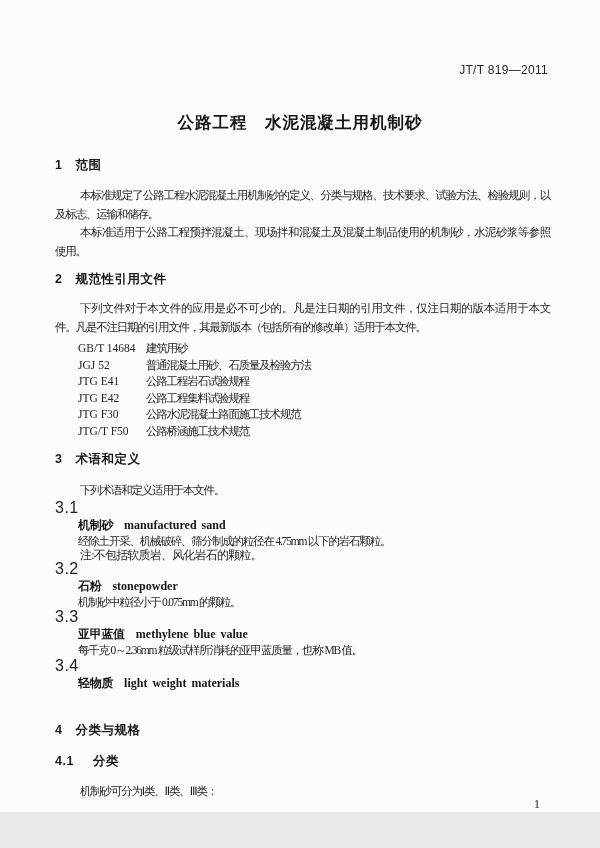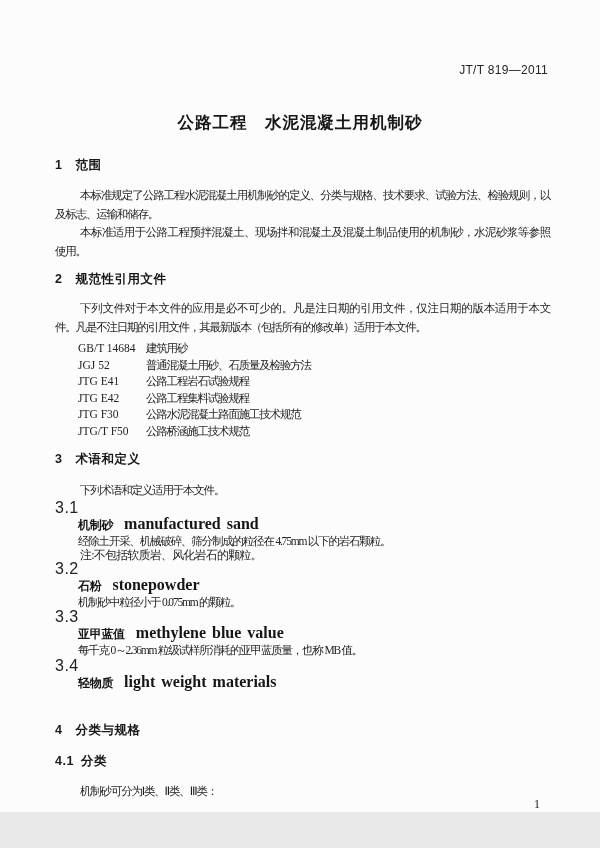--- a/index.html
+++ b/index.html
@@ -45,21 +45,21 @@
     left:55px; font-family:Liberation Sans, sans-serif;
     font-size:16px; letter-spacing:0.5px; line-height:14px; color:#222;
   }
   .term-line { left:78px; line-height:14px; white-space:nowrap; }
   .term-zh {
     font-family:Liberation Serif, serif; font-weight:bold;
     font-size:12px; letter-spacing:-0.3px; margin-right:11px; color:#161616;
   }
   .term-en {
     font-family:"Liberation Serif", serif; font-weight:bold;
-    font-size:16px; letter-spacing:0; word-spacing:2px; color:#161616;
+    font-size:12px; letter-spacing:0; word-spacing:2px; color:#161616;
   }
   .term-def {
     left:78px; font-size:11.5px; letter-spacing:-1.2px;
     line-height:16px; white-space:nowrap; color:#1e1e1e;text-align:right;
   }
   .term-note {
     left:80px; font-size:12px; letter-spacing:-0.8px;
     line-height:14px; white-space:nowrap; color:#262626;
   }
   sup.unit-sup { font-size:7.5px; letter-spacing:0; vertical-align:6px; }
@@ -149,21 +149,21 @@
 
   <div class="abs term-num" style="top:659px">3.4</div>
   <div class="abs term-line" style="top:675px">
     <span class="term-zh">轻物质</span><span class="term-en">light weight materials</span>
   </div>
 
   <div class="abs heading" style="top:723px">
     <span class="h-num">4</span><span>分类与规格</span>
   </div>
   <div class="abs heading" style="top:754px">
-    <span class="h-num" style="margin-right:7px">4.1</span><span>分类</span>
+    <span class="h-num" style="margin-right:19px">4.1</span><span>分类</span>
   </div>
   <div class="abs para" style="top:782px">
     <span class="line indent">机制砂可分为Ⅰ类、Ⅱ类、Ⅲ类：</span>
   </div>
 
   <div class="abs page-num">1</div>
 
 </div>
 
 </body></html>

